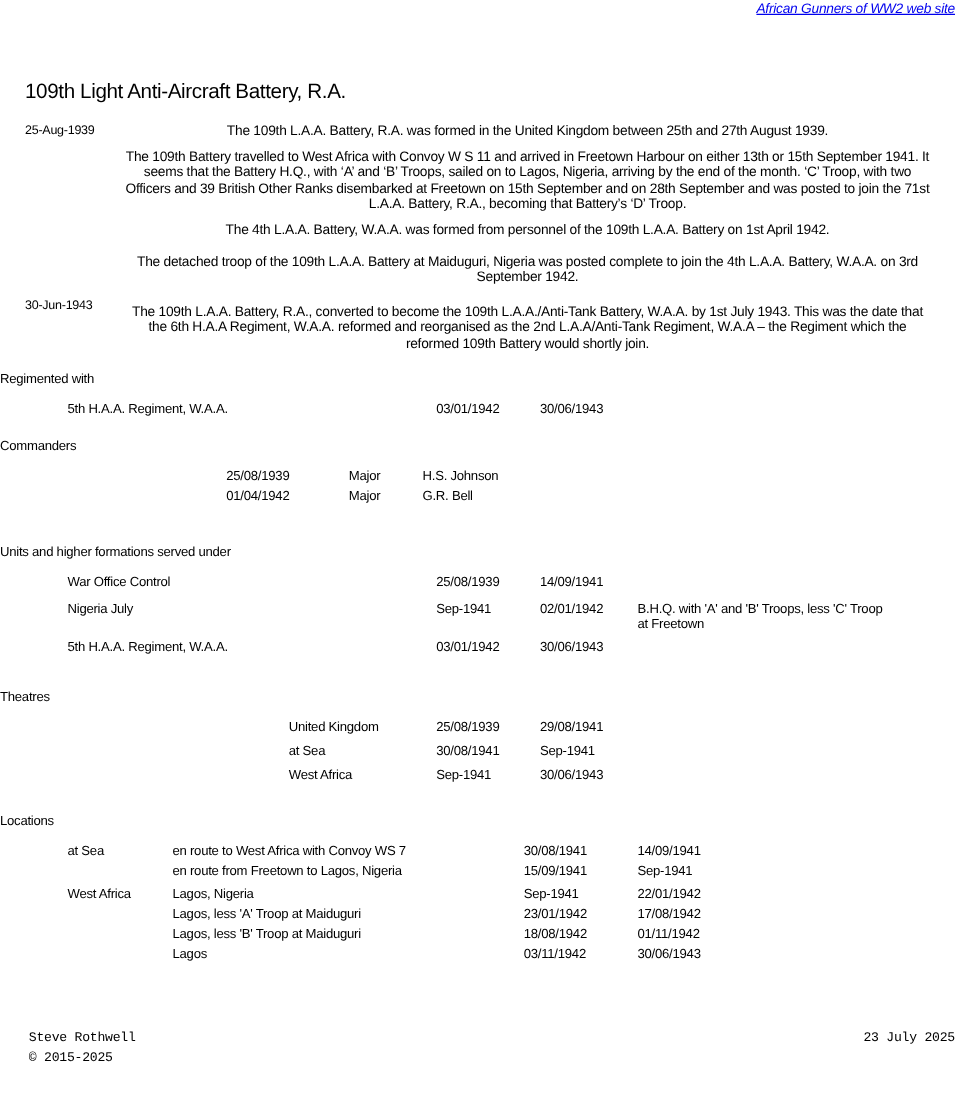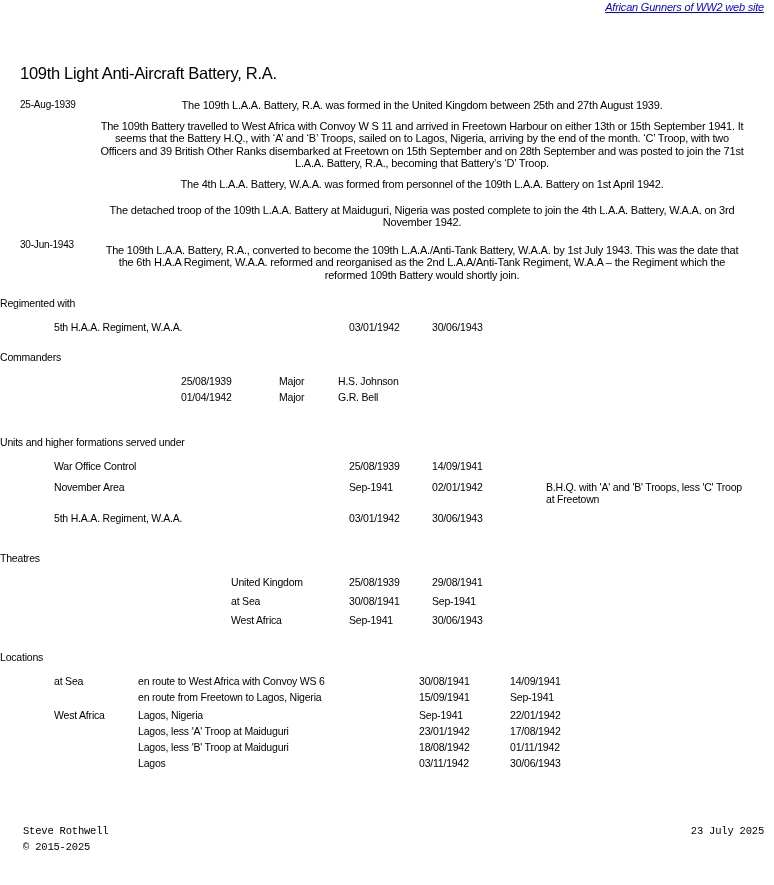--- a/index.html
+++ b/index.html
@@ -8,34 +8,34 @@
       font-family: "Liberation Sans", sans-serif; color: #000; font-size: 10.5px;
       letter-spacing: -0.2px;
     }
     .abs { position: absolute; white-space: nowrap; }
     .toplink { right: 10px; top: 1px; font-size: 11px; color: #0000ee; text-decoration: underline; cursor: pointer; font-style: italic; }
     .title { left: 20px; top: 64px; font-size: 16.5px; font-weight: normal; letter-spacing: -0.3px; }
     .date-label { left: 20px; font-size: 10px; }
     .para { left: 98px; width: 648px; white-space: normal; line-height: 12.4px; font-size: 11px; text-align: center; }
     .sec-head { font-weight: normal; font-size: 10.5px; left: 0; width: 740px; }
     .cell { font-size: 10.5px; }
-    .note { white-space: normal; width: 200px; line-height: 12.4px; margin-left: 36px; }
+    .note { white-space: normal; width: 200px; line-height: 12.4px; }
     .footer { font-size: 10.5px; font-family: Liberation Mono, monospace; }
   </style>
 </head>
 <body>
 
 <a class="abs toplink">African Gunners of WW2 web site</a>
 <div class="abs title">109th Light Anti-Aircraft Battery, R.A.</div>
 
 <div class="abs date-label" style="top:99px">25-Aug-1939</div>
 <div class="abs para" style="top:99px">The 109th L.A.A. Battery, R.A. was formed in the United Kingdom between 25th and 27th August 1939.</div>
 <div class="abs para" style="top:120px">The 109th Battery travelled to West Africa with Convoy W S 11 and arrived in Freetown Harbour on either 13th or 15th September 1941.  It seems that the Battery H.Q., with ‘A’ and ‘B’ Troops, sailed on to Lagos, Nigeria, arriving by the end of the month.  ‘C’ Troop, with two Officers and 39 British Other Ranks disembarked at Freetown on 15th September and on 28th September and was posted to join the 71st L.A.A. Battery, R.A., becoming that Battery’s ‘D’ Troop.</div>
 <div class="abs para" style="top:178px">The 4th L.A.A. Battery, W.A.A. was formed from personnel of the 109th L.A.A. Battery on 1st April 1942.</div>
-<div class="abs para" style="top:204px">The detached troop of the 109th L.A.A. Battery at Maiduguri, Nigeria was posted complete to join the 4th L.A.A. Battery, W.A.A. on 3rd November 1942.</div>
+<div class="abs para" style="top:204px">The detached troop of the 109th L.A.A. Battery at Maiduguri, Nigeria was posted complete to join the 4th L.A.A. Battery, W.A.A. on 3rd September 1942.</div>
 <div class="abs date-label" style="top:239px">30-Jun-1943</div>
 <div class="abs para" style="top:244px">The 109th L.A.A. Battery, R.A., converted to become the 109th L.A.A./Anti-Tank Battery, W.A.A. by 1st July 1943.  This was the date that the 6th H.A.A Regiment, W.A.A. reformed and reorganised as the 2nd L.A.A/Anti-Tank Regiment, W.A.A – the Regiment which the reformed 109th Battery would shortly join.</div>
 
 <div class="abs sec-head" style="top:297px">Regimented with</div>
 <div>
   <div class="abs cell" style="left:54px; top:321px">5th H.A.A. Regiment, W.A.A.</div>
   <div class="abs cell" style="left:349px; top:321px">03/01/1942</div>
   <div class="abs cell" style="left:432px; top:321px">30/06/1943</div>
 </div>
 
@@ -51,21 +51,21 @@
   <div class="abs cell" style="left:338px; top:391px">G.R. Bell</div>
 </div>
 
 <div class="abs sec-head" style="top:436px">Units and higher formations served under</div>
 <div>
   <div class="abs cell" style="left:54px; top:460px">War Office Control</div>
   <div class="abs cell" style="left:349px; top:460px">25/08/1939</div>
   <div class="abs cell" style="left:432px; top:460px">14/09/1941</div>
 </div>
 <div>
-  <div class="abs cell" style="left:54px; top:481px">November Area</div>
+  <div class="abs cell" style="left:54px; top:481px">Nigeria July</div>
   <div class="abs cell" style="left:349px; top:481px">Sep-1941</div>
   <div class="abs cell" style="left:432px; top:481px">02/01/1942</div>
   <div class="abs cell note" style="left:510px; top:481px">B.H.Q. with 'A' and 'B' Troops, less 'C' Troop at Freetown</div>
 </div>
 <div>
   <div class="abs cell" style="left:54px; top:512px">5th H.A.A. Regiment, W.A.A.</div>
   <div class="abs cell" style="left:349px; top:512px">03/01/1942</div>
   <div class="abs cell" style="left:432px; top:512px">30/06/1943</div>
 </div>
 
@@ -82,21 +82,21 @@
 </div>
 <div>
   <div class="abs cell" style="left:231px; top:614px">West Africa</div>
   <div class="abs cell" style="left:349px; top:614px">Sep-1941</div>
   <div class="abs cell" style="left:432px; top:614px">30/06/1943</div>
 </div>
 
 <div class="abs sec-head" style="top:651px">Locations</div>
 <div>
   <div class="abs cell" style="left:54px; top:675px">at Sea</div>
-  <div class="abs cell" style="left:138px; top:675px">en route to West Africa with Convoy WS 6</div>
+  <div class="abs cell" style="left:138px; top:675px">en route to West Africa with Convoy WS 7</div>
   <div class="abs cell" style="left:419px; top:675px">30/08/1941</div>
   <div class="abs cell" style="left:510px; top:675px">14/09/1941</div>
 </div>
 <div>
   <div class="abs cell" style="left:138px; top:691px">en route from Freetown to Lagos, Nigeria</div>
   <div class="abs cell" style="left:419px; top:691px">15/09/1941</div>
   <div class="abs cell" style="left:510px; top:691px">Sep-1941</div>
 </div>
 <div>
   <div class="abs cell" style="left:54px; top:709px">West Africa</div>

